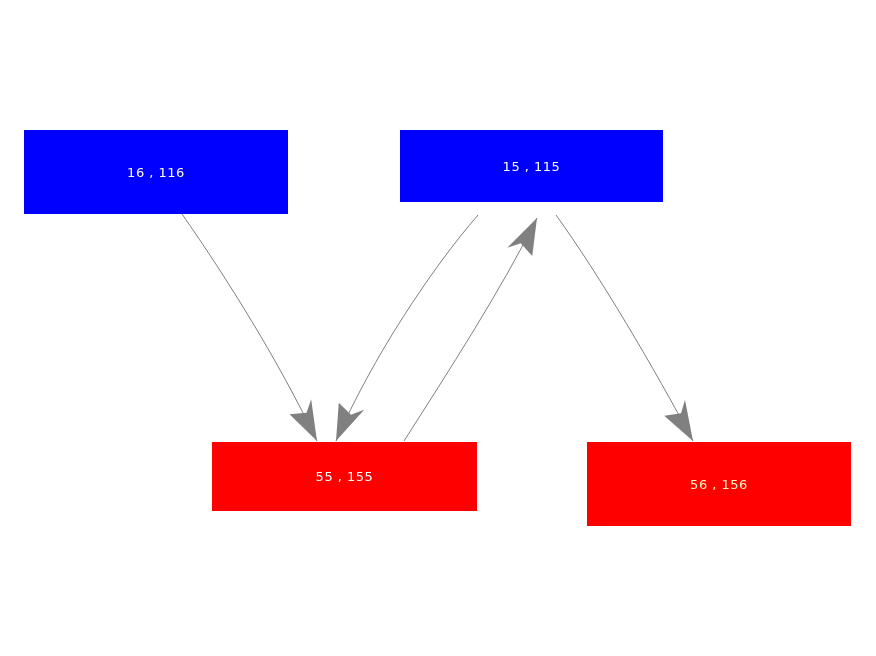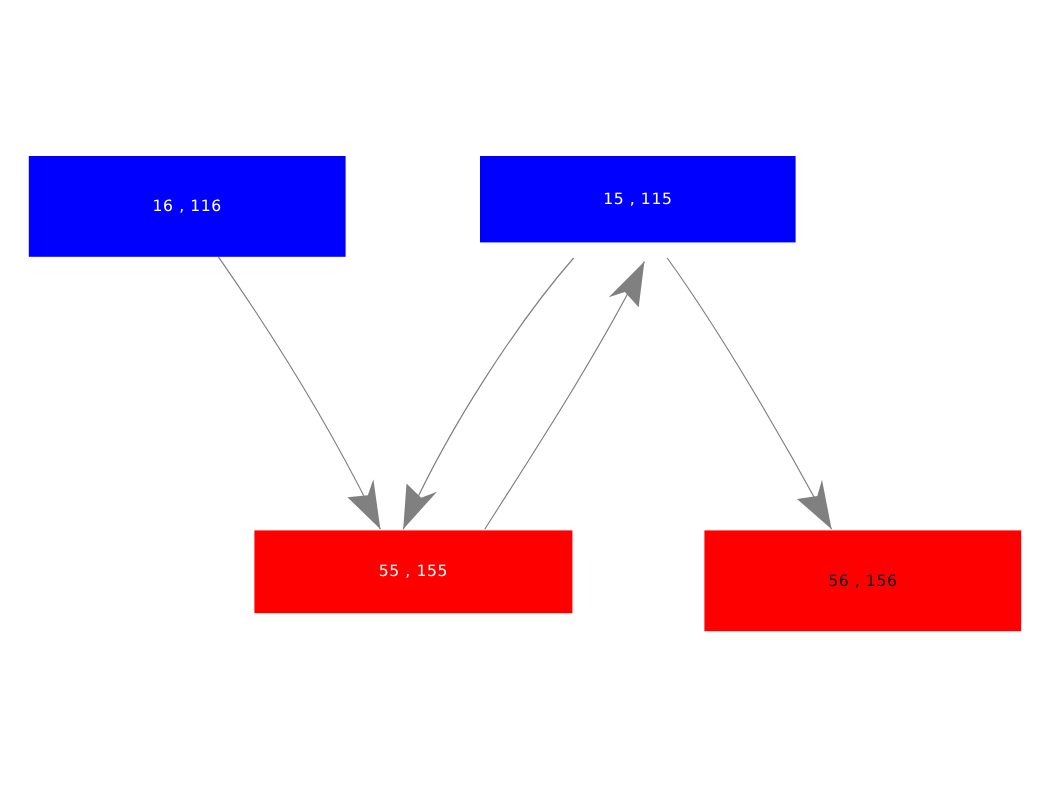--- a/index.html
+++ b/index.html
@@ -66,16 +66,16 @@
 
   <div class="node" style="left: 400px; top: 130px; width: 263px; height: 72px; background: rgb(0, 0, 255);">
     <span class="node-label" style="color: rgb(255, 255, 255);">15 , 115</span>
   </div>
 
   <div class="node" style="left: 212px; top: 442px; width: 265px; height: 69px; background: rgb(255, 0, 0);">
     <span class="node-label" style="color: rgb(255, 255, 255);">55 , 155</span>
   </div>
 
   <div class="node" style="left: 587px; top: 442px; width: 264px; height: 84px; background: rgb(255, 0, 0);">
-    <span class="node-label" style="color: #0f172a;">56 , 156</span>
+    <span class="node-label" style="color: #fef9c3;">56 , 156</span>
   </div>
 
 </div>
 
 </body></html>

